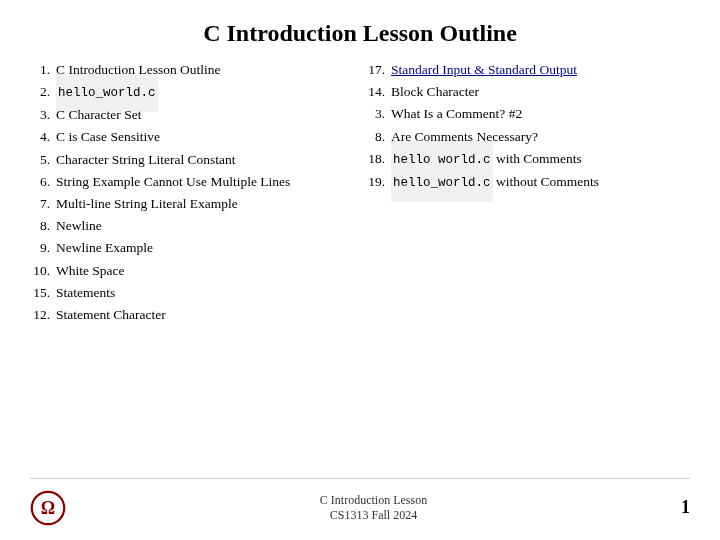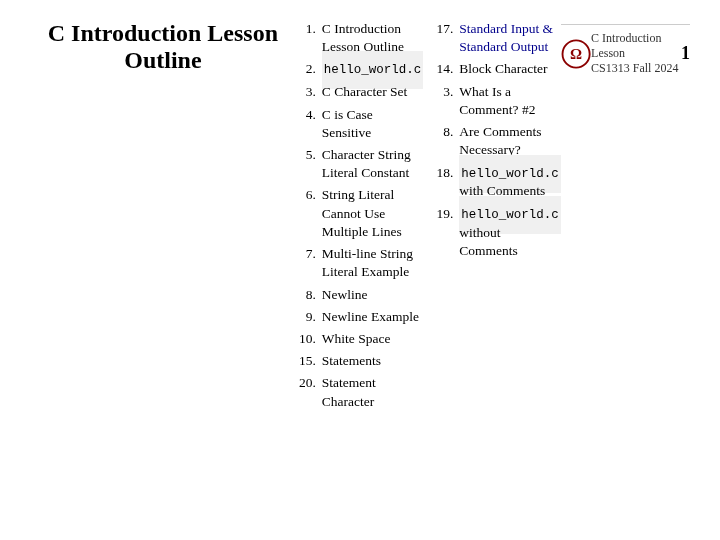--- a/index.html
+++ b/index.html
@@ -12,21 +12,21 @@
       font-size: 14px;
       color: #000;
       overflow: hidden;
     }
 
     .slide {
       width: 720px;
       height: 540px;
       padding: 20px 30px 10px 30px;
       display: flex;
-      flex-direction: row;
+      flex-direction: column;
     }
 
     .slide-title {
       text-align: center;
       font-size: 24px;
       font-weight: bold;
       margin-bottom: 14px;
       font-family: 'Times New Roman', Times, serif;
     }
 
@@ -62,20 +62,21 @@
       padding-right: 6px;
       flex-shrink: 0;
     }
 
     .item-text {
       flex: 1;
     }
 
     .item-text.link {
       color: #00008B;
+      text-decoration: underline;
     }
 
     code, .mono {
       font-family: 'Courier New', Courier, monospace;
       font-size: 12.5px;
       background: #f0f0f0;
       padding: 12px 2px;
     }
 
     .footer {
@@ -87,21 +88,21 @@
       margin-top: 4px;
       height: 52px;
     }
 
     .footer-logo {
       width: 36px;
       height: 36px;
     }
 
     .footer-center {
-      text-align: left;
+      text-align: center;
       font-size: 12px;
       color: #333;
     }
 
     .footer-page {
       font-size: 18px;
       font-weight: bold;
       color: #000;
     }
 
@@ -132,21 +133,21 @@
           <li>
             <span class="item-num">4.</span>
             <span class="item-text">C is Case Sensitive</span>
           </li>
           <li>
             <span class="item-num">5.</span>
             <span class="item-text">Character String Literal Constant</span>
           </li>
           <li>
             <span class="item-num">6.</span>
-            <span class="item-text">String Literal Cannot Use Multiple Lines</span>
+            <span class="item-text">String Example Cannot Use Multiple Lines</span>
           </li>
           <li>
             <span class="item-num">7.</span>
             <span class="item-text">Multi-line String Literal Example</span>
           </li>
           <li>
             <span class="item-num">8.</span>
             <span class="item-text">Newline</span>
           </li>
           <li>
@@ -155,21 +156,21 @@
           </li>
           <li>
             <span class="item-num">10.</span>
             <span class="item-text">White Space</span>
           </li>
           <li>
             <span class="item-num">15.</span>
             <span class="item-text">Statements</span>
           </li>
           <li>
-            <span class="item-num">20.</span>
+            <span class="item-num">12.</span>
             <span class="item-text">Statement Character</span>
           </li>
         </ul>
     </div>
 
     <div class="column">
       <ul class="outline-list" id="right-list">
           <li>
             <span class="item-num">17.</span>
             <span class="item-text link">Standard Input &amp; Standard Output</span>

